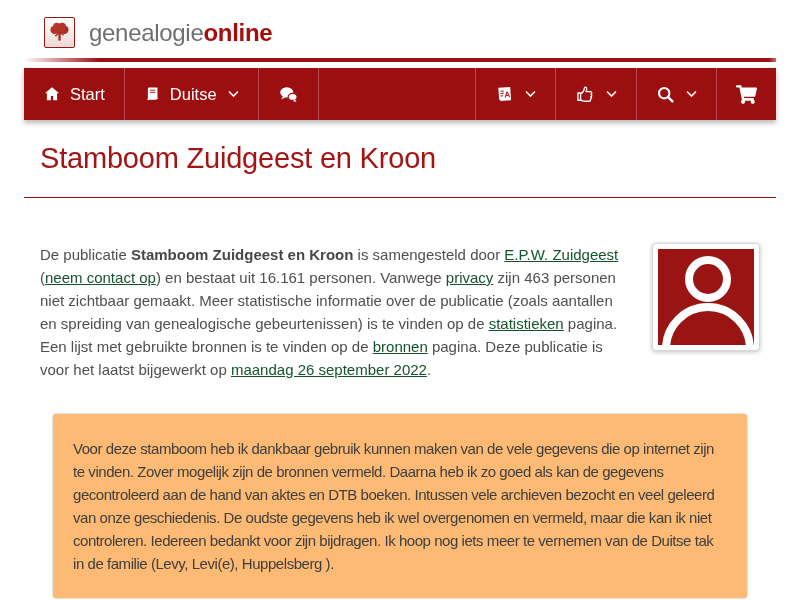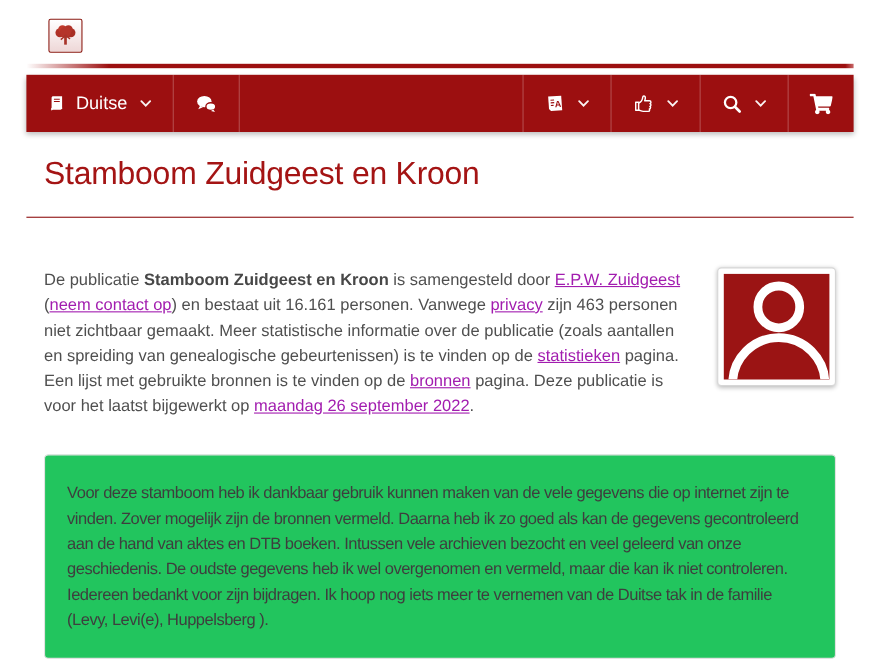--- a/index.html
+++ b/index.html
@@ -32,52 +32,63 @@
 
   
   .content { margin:0 24px; padding:0 16px; }
   h1 { margin-top:22px; font-size:29px; font-weight:normal; color:#a41414;
        letter-spacing:-0.2px; }
   .title-rule { height:1px; margin:22px 24px 0; background:#8f1212; }
 
   .intro { position:relative; margin-top:45px; }
   .intro p { width:590px; font-size:15px; line-height:23px; color:#4f4f4f; }
   .intro p b { color:#474747; }
-  a.link { color:#a21caf; text-decoration:underline; cursor:pointer;margin-top:28px; }
+  a.link { color:#14532d; text-decoration:underline; cursor:pointer;margin-top:28px; }
 
   .avatar-frame { position:absolute; top:0; right:0; width:108px; height:108px;
       background:#fff; border:1px solid #d6d6d6; border-radius:4px; padding:5px;
       box-shadow:0 1px 4px rgba(0,0,0,0.25); }
   .avatar-img { width:96px; height:96px; background:#9b1414; overflow:hidden; }
 
-  .quote-box { margin:32px 0 0; background:#22c55e; border:1px solid #e2e2e2;
+  .quote-box { margin:32px 12px 0; background:#fdba74; border:1px solid #e2e2e2;
       border-radius:4px; padding:23px 20px; font-size:15px; line-height:23px;
       color:#3e3e3e; letter-spacing:-0.45px; }
 </style>
 </head>
 <body>
 
 <div class="header">
   <div class="logo-box">
     <svg width="27" height="27" viewBox="0 0 30 30">
       <circle cx="9.5" cy="12" r="4.6" fill="#b03228"></circle>
       <circle cx="20.5" cy="12" r="4.6" fill="#a82e24"></circle>
       <circle cx="12" cy="8.5" r="4.2" fill="#c0392b"></circle>
       <circle cx="18" cy="8.5" r="4.2" fill="#b03228"></circle>
       <circle cx="15" cy="11.5" r="5.6" fill="#b5342a"></circle>
       <rect x="13.7" y="14" width="2.7" height="10" fill="#a8342a"></rect>
       <path d="M13.7 16l-3.4 3M16.4 15.5l3.2 2.6" stroke="#a8342a" stroke-width="1.6"></path>
     </svg>
   </div>
+  <div class="brand">
+    <span class="b1">genealogie</span><span class="b2">online</span>
+  </div>
 </div>
 
 <div class="header-rule"></div>
 
 <div class="nav">
   <div class="grp-l">
+    <div class="nav-item">
+      <span>
+        <svg width="18" height="18" viewBox="0 0 24 24">
+            <path d="M12 3 2.6 11h2.6v9.3h5.3v-5.6h3v5.6h5.3V11h2.6z" fill="#fff"></path>
+          </svg>
+      </span>
+      <span>Start</span>
+    </div>
     <div class="nav-item">
       <span>
         <svg width="17" height="17" viewBox="0 0 24 24">
           <path d="M5.5 4c0-1.1.9-2 2-2H19v16.4c-.8.1-1.5.5-1.9 1.1H7.5c-1.1 0-2 .9-2 2V4z" fill="#fff"></path>
           <path d="M8.5 6h7.5M8.5 9h7.5" stroke="#9c0f10" stroke-width="1.3"></path>
           <path d="M5.5 19.5c0-1.1.9-2 2-2H19" stroke="#fff" stroke-width="2" fill="none"></path>
         </svg>
       </span>
       <span>Duitse</span>
       <span class="chev">

